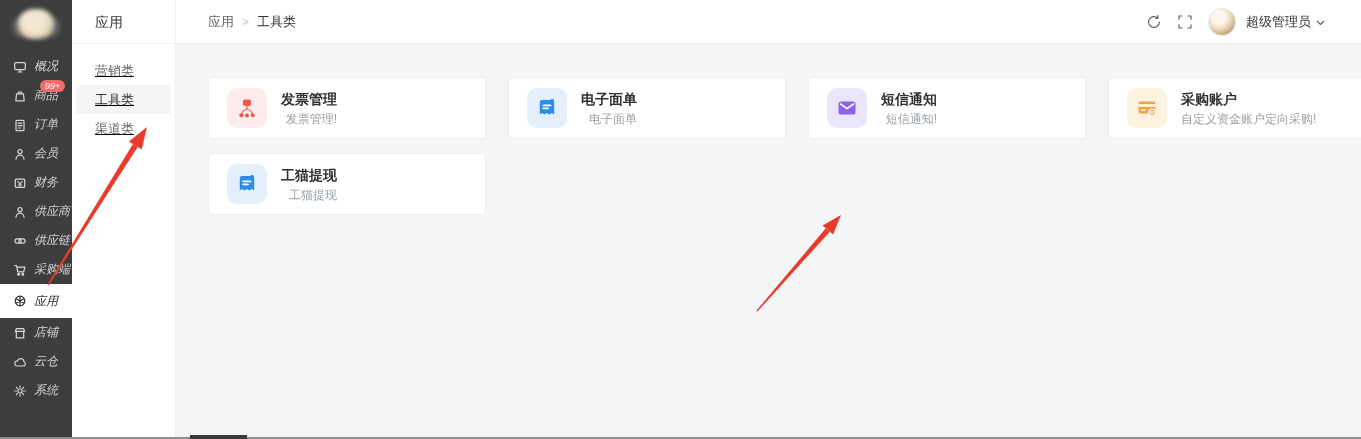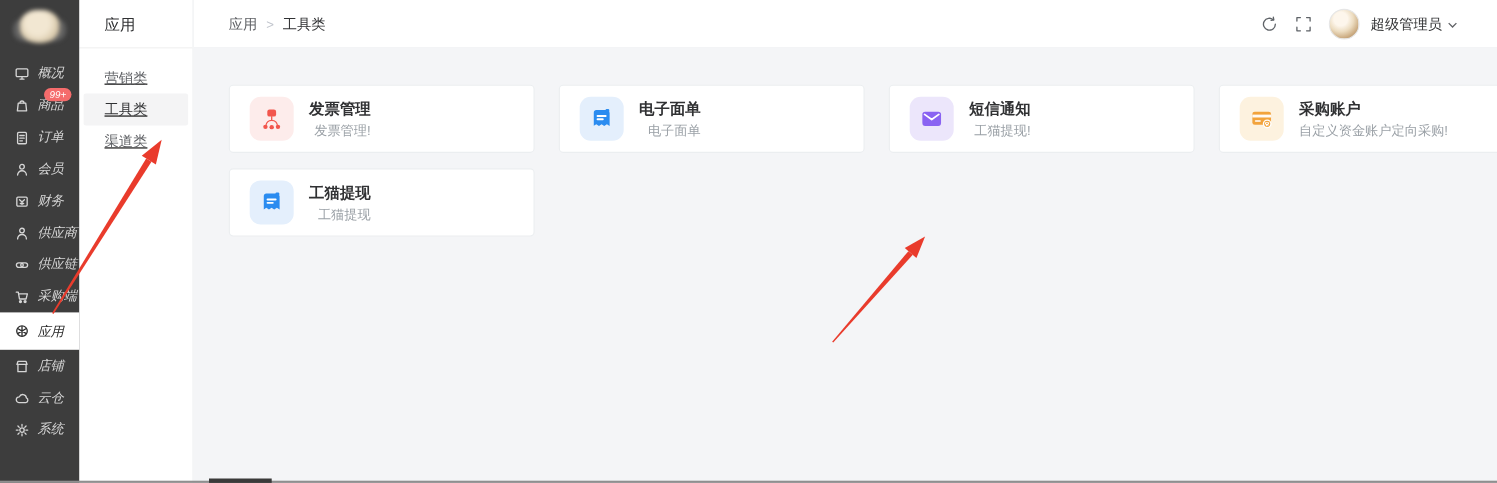--- a/index.html
+++ b/index.html
@@ -313,21 +313,21 @@
   </div>
           <div class="card">
     <span class="card-icon" style="background: rgb(236, 230, 251); color: rgb(138, 99, 242);">
               <svg viewBox="0 0 24 24">
                 <rect x="3.5" y="5.5" width="17" height="13" rx="2.6" fill="currentColor"></rect>
                 <path d="M5.5 8l6.5 4.7L18.5 8" stroke="#fff" stroke-width="1.6" fill="none" stroke-linecap="round" stroke-linejoin="round"></path>
               </svg>
             </span>
     <div class="card-text">
       <div class="card-title">短信通知</div>
-      <div class="card-sub">工猫提现!</div>
+      <div class="card-sub">短信通知!</div>
     </div>
   </div>
           <div class="card">
     <span class="card-icon" style="background: rgb(253, 242, 223); color: rgb(242, 163, 60);">
               <svg viewBox="0 0 24 24">
                 <rect x="3.5" y="5.5" width="17" height="12" rx="2.2" fill="currentColor"></rect>
                 <rect x="3.5" y="8.2" width="17" height="2.6" fill="#fff" opacity=".95"></rect>
                 <path d="M6.5 14h4" stroke="#fff" stroke-width="1.5" stroke-linecap="round"></path>
                 <circle cx="17" cy="16.6" r="3.4" fill="currentColor" stroke="#fff" stroke-width="1.2"></circle>
                 <path d="M15.6 15.6h2.8l-.5 1.6h-1.8z M16.3 18.2h.1M17.6 18.2h.1" stroke="#fff" stroke-width=".9" fill="none" stroke-linecap="round"></path>

